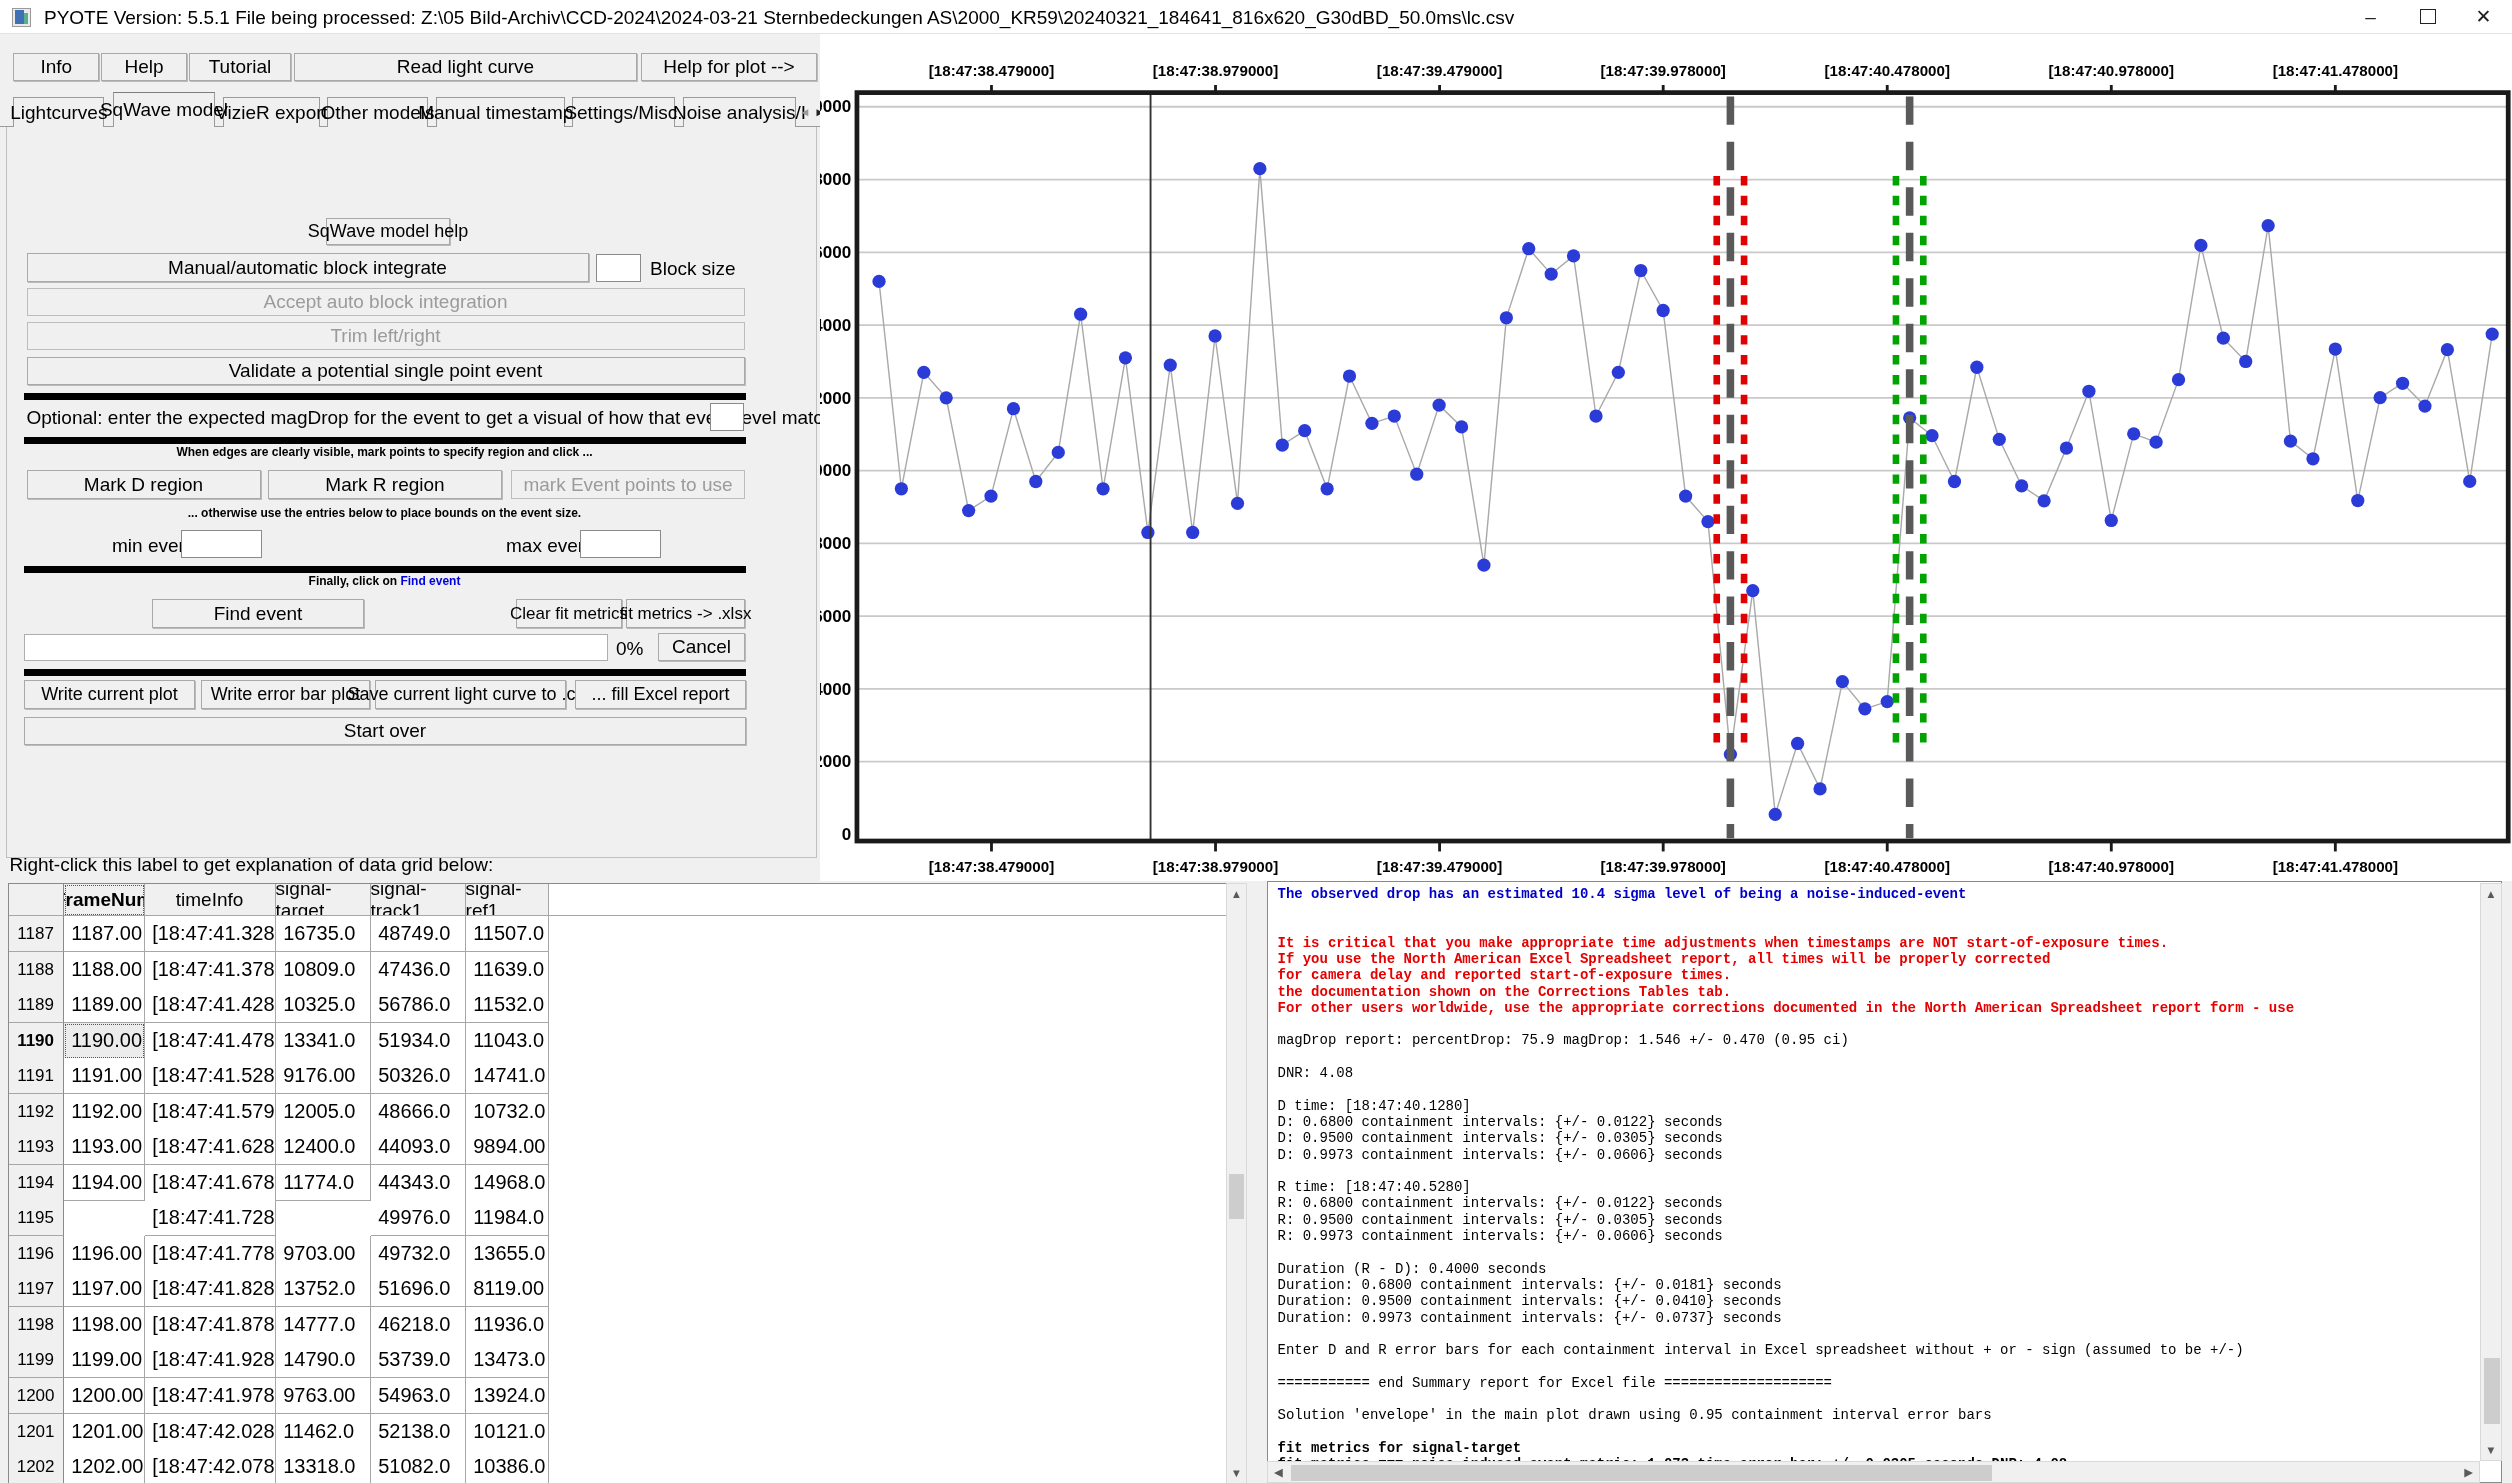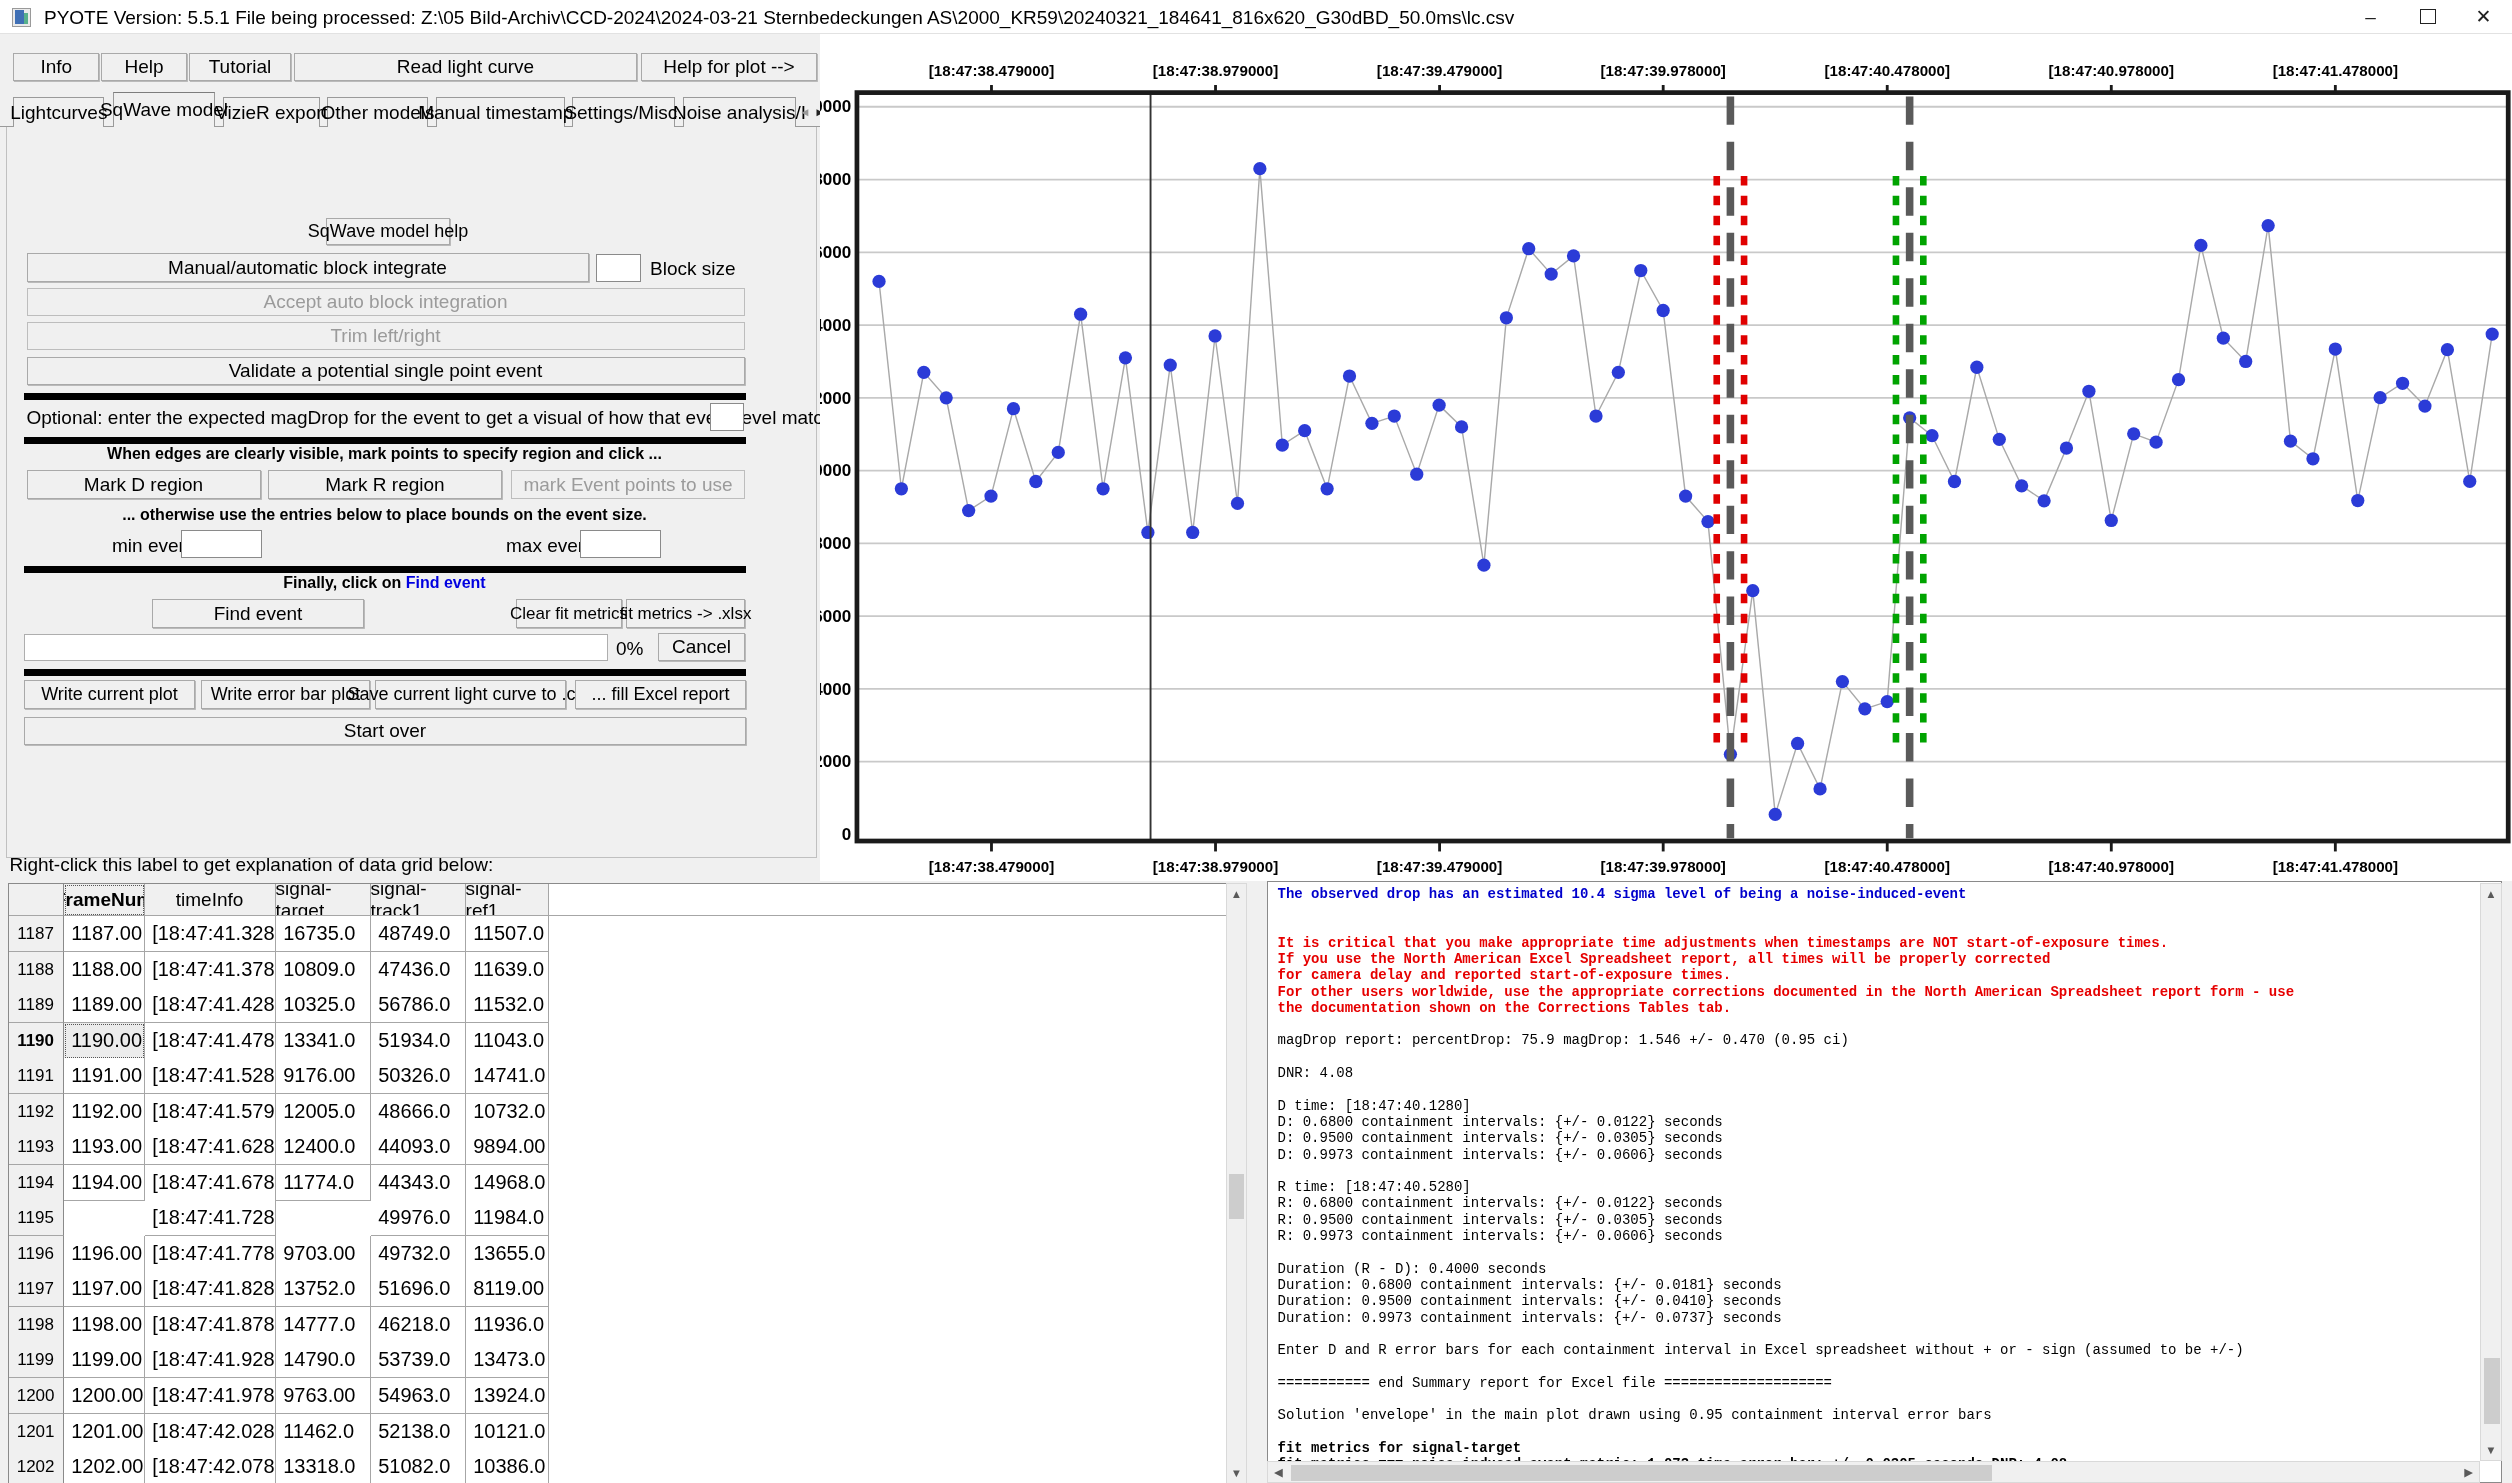--- a/index.html
+++ b/index.html
@@ -13,21 +13,21 @@
   .appicon i{position:absolute;left:1.9px;top:1.9px;width:8.5px;height:13.3px;background:#3f6fb5;}
   .appicon b{position:absolute;left:10.4px;top:4.7px;width:4.7px;height:10.4px;background:#57b08c;}
   .winbtn{width:57px;height:33px;top:0;display:flex;align-items:center;justify-content:center;font-size:19px;color:#222;}
   .maxsq{width:14px;height:12.3px;border:1.9px solid #222;display:inline-block;}
   
   .btn{background:#f0f0f0;border:0.9px solid #a9a9a9;box-shadow:0.9px 0.9px 0 rgba(0,0,0,.25);
        display:flex;align-items:center;justify-content:center;font-size:19px;cursor:default;white-space:nowrap;}
   .btn.dis{color:#9b9b9b;box-shadow:none;border-color:#bdbdbd;}
   .field{background:#fff;border:0.9px solid #8a8a8a;}
   .hr{background:#000;height:6.6px;}
-  .blb{font-weight:bold;font-size:16px;white-space:nowrap;}
+  .blb{font-weight:bold;font-size:12px;white-space:nowrap;}
   .lbl{font-size:19px;white-space:nowrap;}
   
   .tab{top:97px;height:30px;background:#f0f0f0;border:0.9px solid #9a9a9a;border-bottom:none;
        display:flex;align-items:center;justify-content:center;font-size:19px;white-space:nowrap;}
   .tab.sel{top:92px;height:35px;border-top:1.9px solid #7d7d7d;z-index:3;}
   .tabline{left:0;top:126px;width:820px;height:0.9px;background:#9a9a9a;}
   .panelframe{left:5.7px;top:127px;width:811px;height:731px;border:0.9px solid #c0c0c0;border-top:none;}
   
   .tblwrap{left:7.6px;top:883px;width:1239px;height:601px;background:#fff;border:0.9px solid #8a8a8a;overflow:hidden;}
   .tr{position:absolute;left:0;width:1239px;}
@@ -413,22 +413,22 @@
     </svg>
 
   <div class="abs report">
       <div id="reportbody">
         <span class="blue">The observed drop has an estimated 10.4 sigma level of being a noise-induced-event</span>
         <span class="blue"> </span>
         <span class=""> </span>
         <span class="red">It is critical that you make appropriate time adjustments when timestamps are NOT start-of-exposure times.</span>
         <span class="red">If you use the North American Excel Spreadsheet report, all times will be properly corrected</span>
         <span class="red">for camera delay and reported start-of-exposure times.</span>
+        <span class="red">the documentation shown on the Corrections Tables tab.</span>
         <span class="red">For other users worldwide, use the appropriate corrections documented in the North American Spreadsheet report form - use</span>
-        <span class="red">the documentation shown on the Corrections Tables tab.</span>
         <span class=""> </span>
         <span class="">magDrop report: percentDrop: 75.9 magDrop: 1.546 +/- 0.470 (0.95 ci)</span>
         <span class=""> </span>
         <span class="">DNR: 4.08</span>
         <span class=""> </span>
         <span class="">D time: [18:47:40.1280]</span>
         <span class="">D: 0.6800 containment intervals: {+/- 0.0122} seconds</span>
         <span class="">D: 0.9500 containment intervals: {+/- 0.0305} seconds</span>
         <span class="">D: 0.9973 containment intervals: {+/- 0.0606} seconds</span>
         <span class=""> </span>

